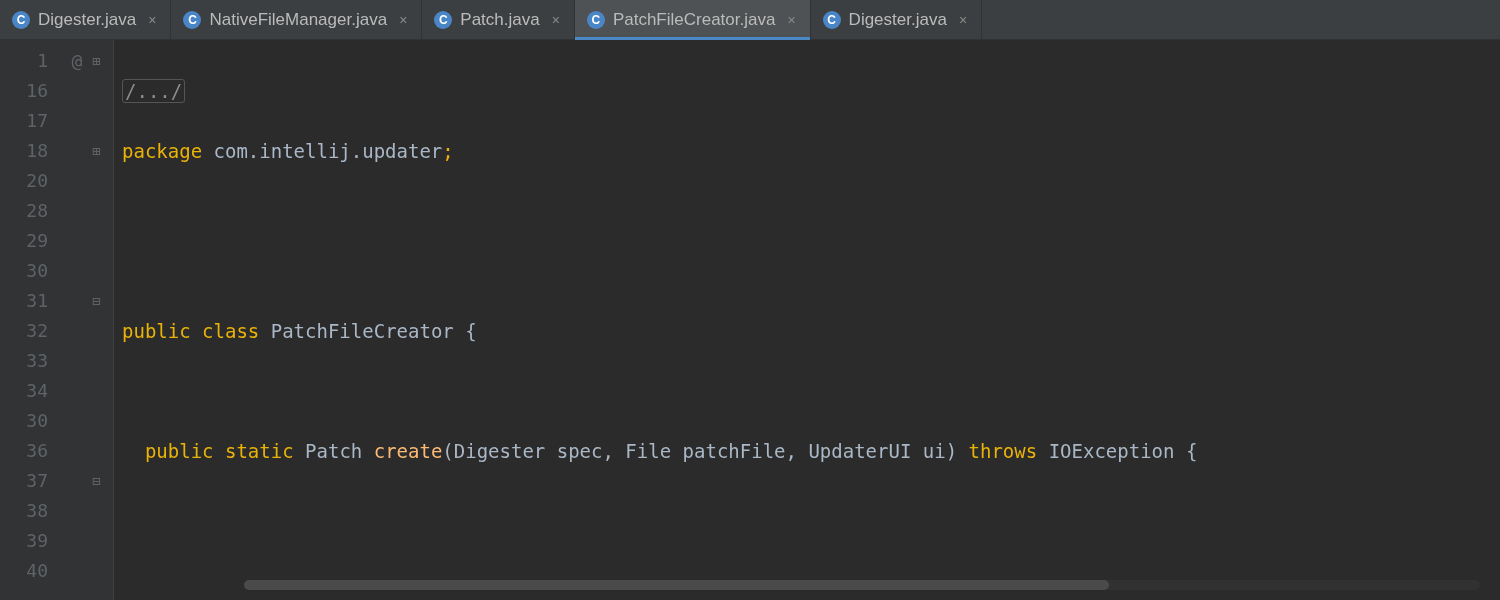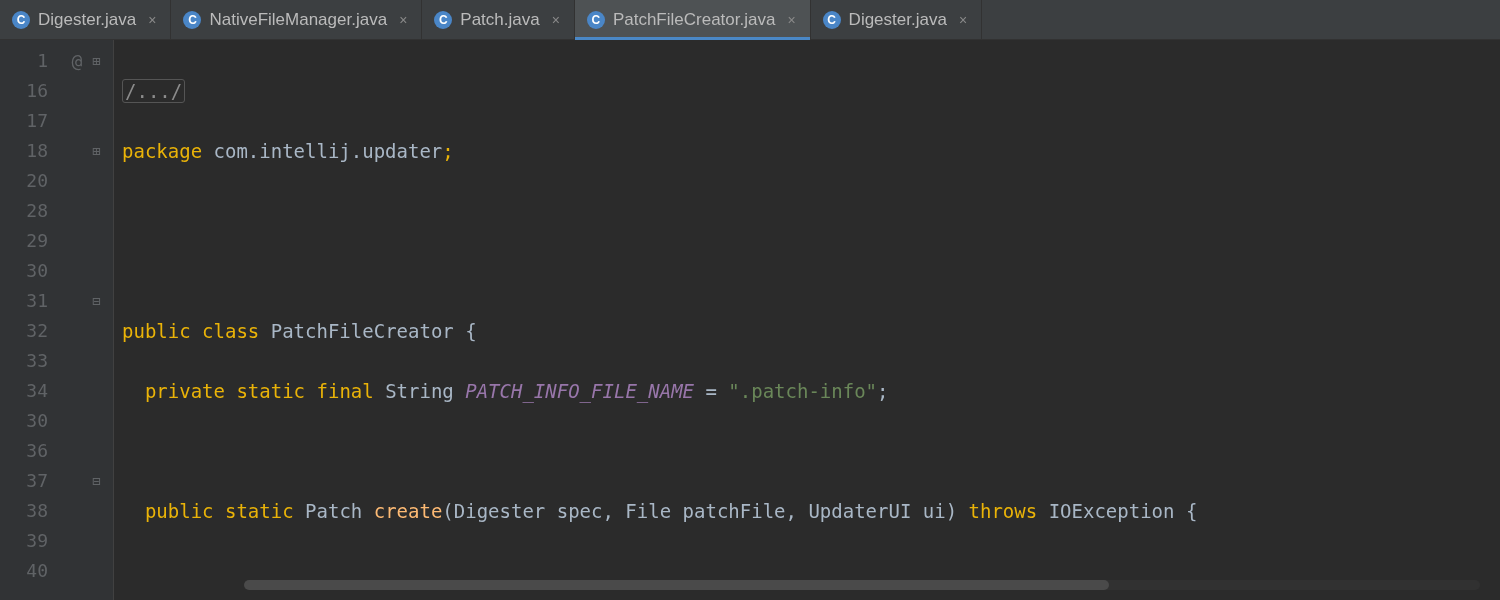--- a/index.html
+++ b/index.html
@@ -219,21 +219,20 @@
     <div></div>
     <div></div>
   </div>
 
   <div class="code">
 <div><span class="folded-box">/.../</span></div>
 <div><span class="kw">package</span><span> com.intellij.updater</span><span class="kw">;</span></div>
 <div>&nbsp;</div>
 <div>&nbsp;</div>
 <div><span class="kw">public</span> <span class="kw">class</span><span> PatchFileCreator {</span></div>
-<div>  <span class="kw">private</span> <span class="kw">static</span> <span class="kw">final</span><span> String </span><span class="field">PATCH_INFO_FILE_NAME</span><span> = </span><span class="str">".patch-info"</span><span>;</span></div>
 <div>&nbsp;</div>
 <div>  <span class="kw">public</span> <span class="kw">static</span><span> Patch </span><span class="method-decl">create</span><span>(Digester spec, File patchFile, UpdaterUI ui) </span><span class="kw">throws</span><span> IOException {</span></div>
 
 
 
 
 
 
 
 

